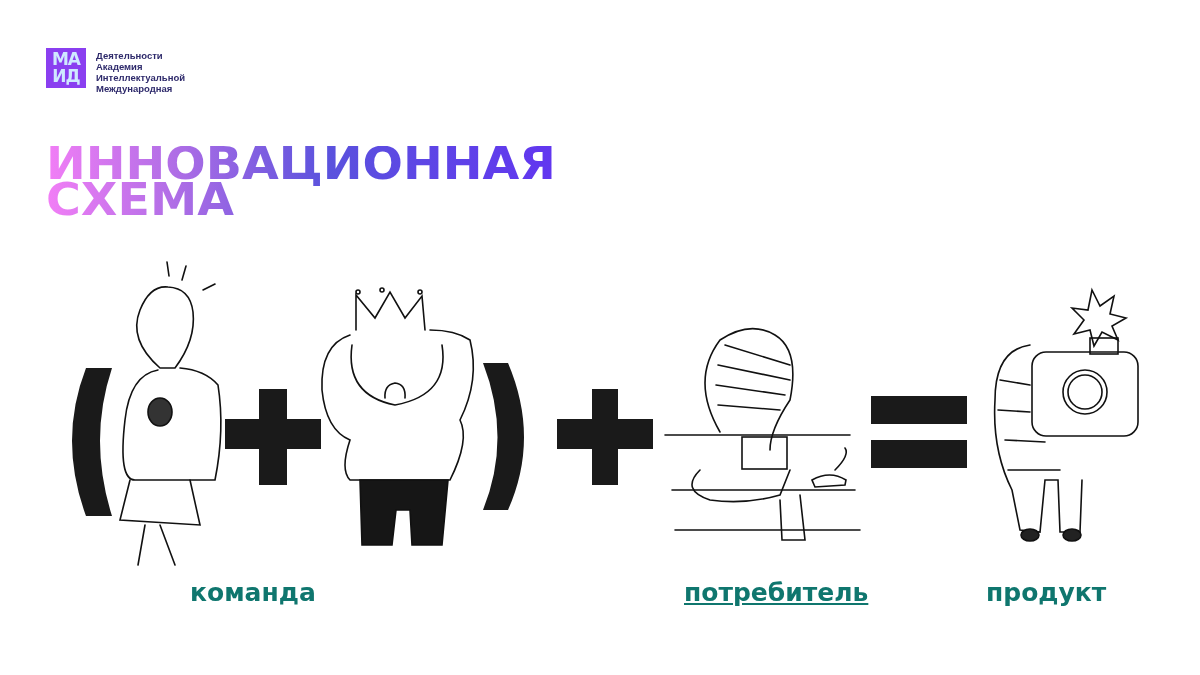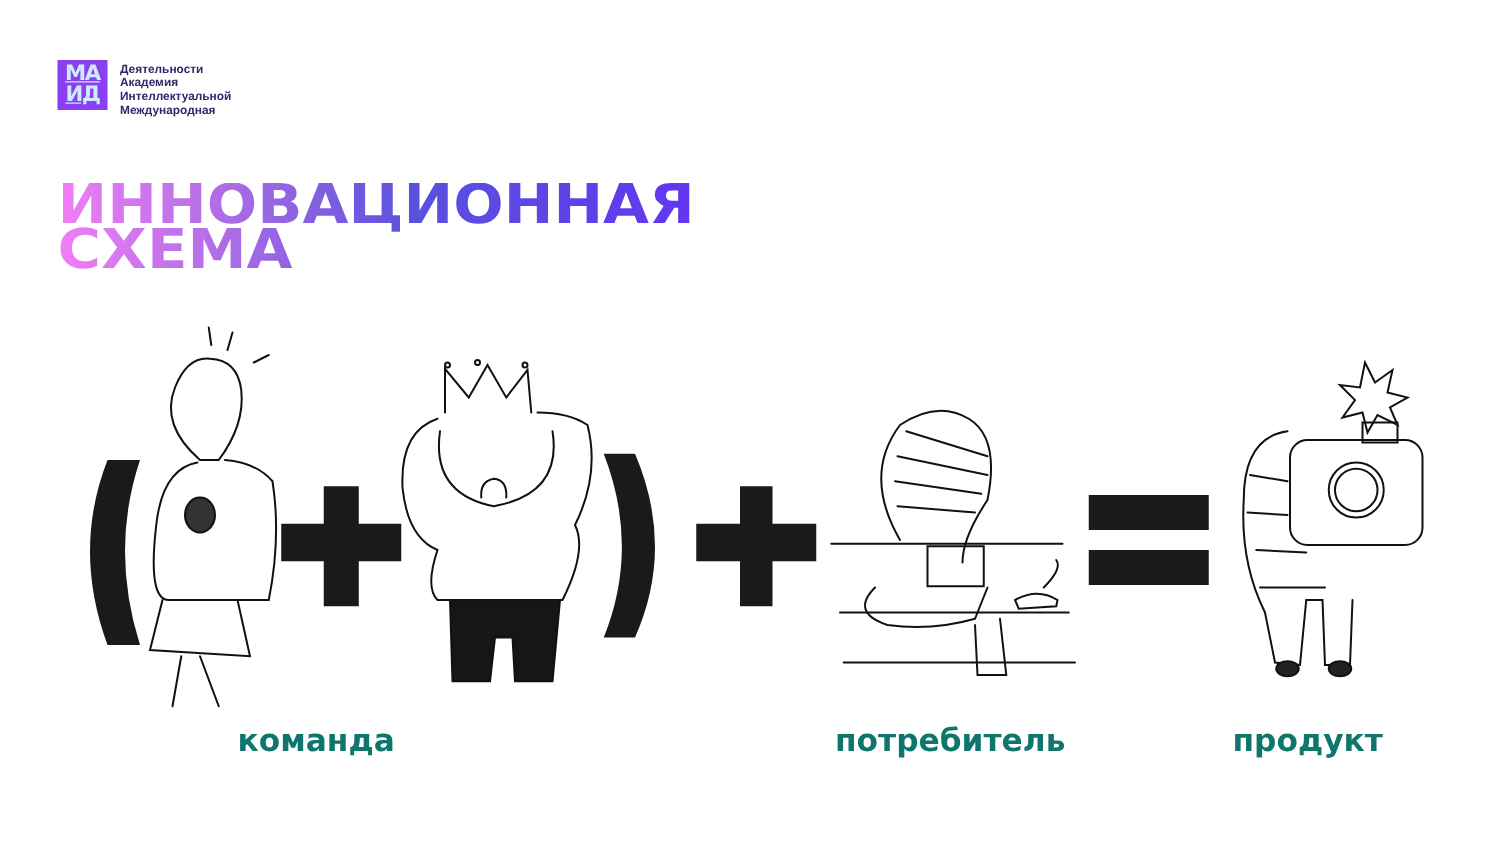--- a/index.html
+++ b/index.html
@@ -1,21 +1,21 @@
 <!DOCTYPE html>
 <html><head>
 <meta charset="utf-8">
 <style>
   html, body { margin:0; padding:0; }
   body { width:1200px; height:675px; background:#ffffff; position:relative; overflow:hidden;
          font-family:"Liberation Sans", sans-serif; }
   .logo-box { position:absolute; left:46px; top:48px; width:40px; height:40px; background:#8a3ff0;
               color:#cfe9ff; font-family:"DejaVu Sans", sans-serif; font-weight:bold;
               font-size:17px; line-height:17px; letter-spacing:-1px; display:flex; flex-direction:column;
-              justify-content:center; align-items:center;text-decoration:underline; }
+              justify-content:center; align-items:center; }
   .logo-text { position:absolute; left:96px; top:50px; font-size:9.5px; line-height:11px; font-weight:bold; color:#2e2a6b; }
   .title { position:absolute; left:46px; top:146px; font-family:"DejaVu Sans", sans-serif; font-weight:bold;
            font-size:44px; line-height:36px; letter-spacing:0px; transform:scaleX(1.08); transform-origin:left top;
            background:linear-gradient(90deg,#f27ef6 0%,#b06ee6 25%,#5a52dd 55%,#6236f0 100%);
            -webkit-background-clip:text; background-clip:text; color:transparent; }
   .caption { position:absolute; top:578px; font-family:"DejaVu Sans", sans-serif; font-weight:bold;
              font-size:25px; color:#0f766e; }
   svg { position:absolute; left:0; top:0; }
 </style>
 </head>
@@ -95,14 +95,14 @@
     <circle cx="1085" cy="392" r="22"></circle>
       <circle cx="1085" cy="392" r="17"></circle>
     <path d="M1030 345 Q995 350 995 400 Q992 450 1012 490 L1020 530 L1040 532 L1045 480 L1058 480 L1060 532 L1080 532 L1082 480"></path>
     <path d="M1000 380 L1030 385 M998 410 L1030 412 M1005 440 L1045 442 M1008 470 L1060 470"></path>
     <ellipse cx="1030" cy="535" rx="9" ry="6" fill="#222"></ellipse>
     <ellipse cx="1072" cy="535" rx="9" ry="6" fill="#222"></ellipse>
   </g>
 </svg>
 
 <div class="caption" style="left:190px;">команда</div>
-<div class="caption" style="left:668px;">потребитель</div>
+<div class="caption" style="left:684px;text-decoration:underline;">потребитель</div>
 <div class="caption" style="left:986px;">продукт</div>
 
 </body></html>

